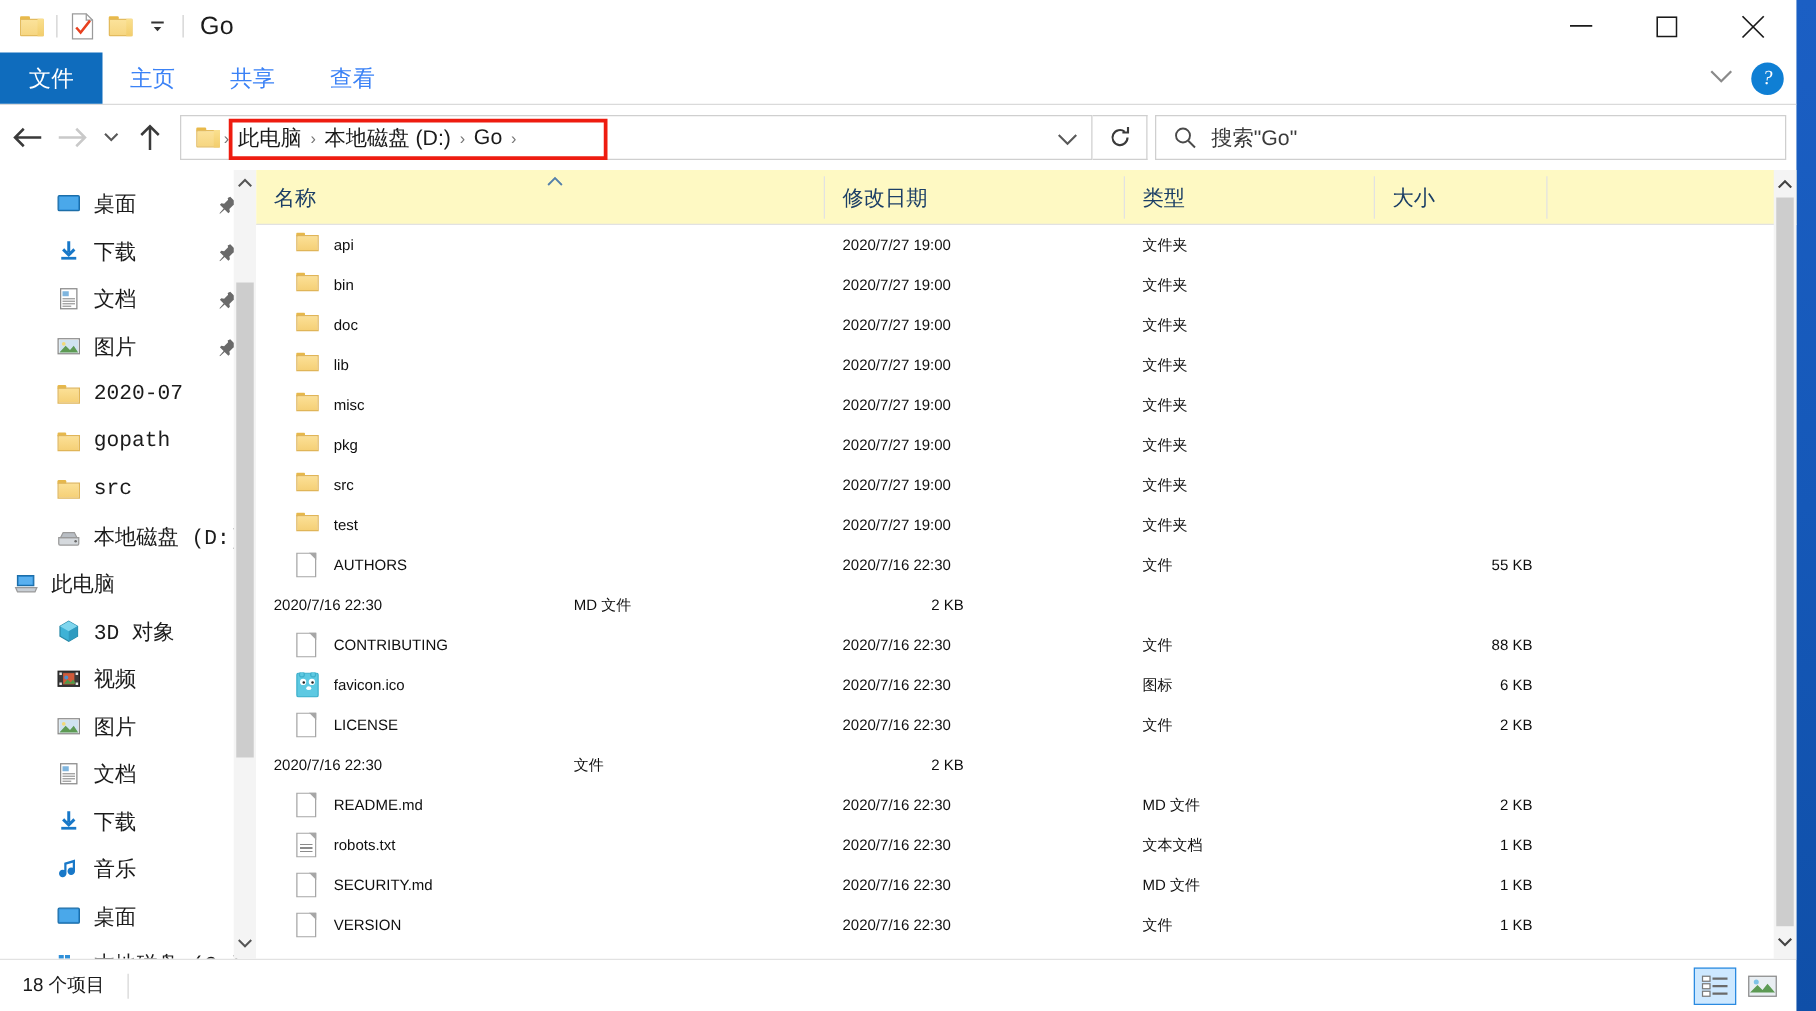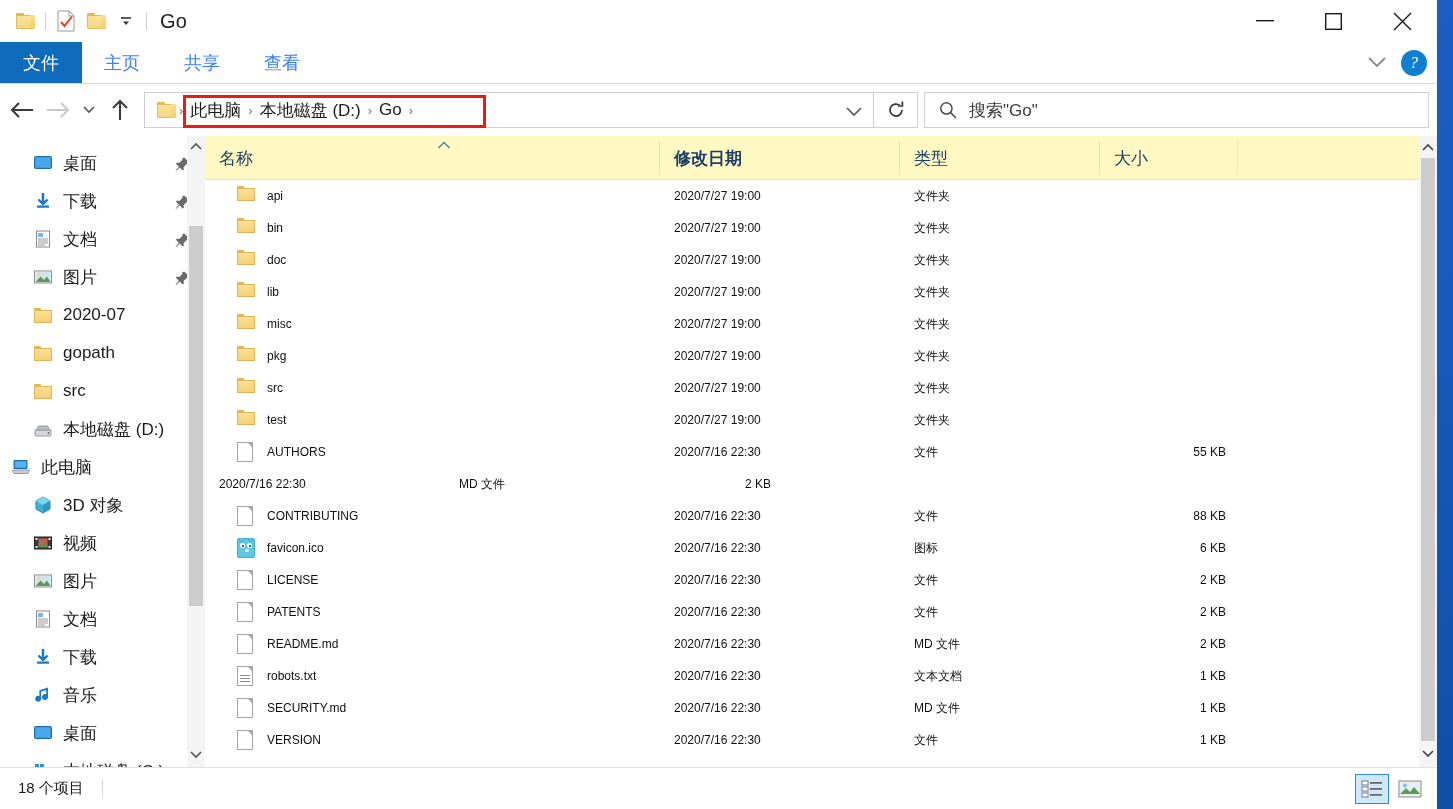--- a/index.html
+++ b/index.html
@@ -106,21 +106,21 @@
   
   .sidebar {
     width: 205px; flex: 0 0 205px; background: #fff; padding-top: 8px;
     overflow: hidden; position: relative;
   }
   .sb-item {
     height: 38px; display: flex; align-items: center; padding-left: 18px;
     font-size: 17px; color: #1b1b1b; position: relative; white-space: nowrap;
   }
   .sb-item.lvl0 { padding-left: 10px; }
-  .sb-item.lvl1 { padding-left: 32px; }
+  .sb-item.lvl1 { padding-left: 44px; font-family: Liberation Mono, monospace; }
   .sb-ico { width: 22px; margin-right: 9px; display: flex; align-items: center; justify-content: center; flex: 0 0 22px; }
   .pin { position: absolute; right: 14px; top: 12px; }
   .sb-scroll {
     position: absolute; right: 0; top: 0; width: 18px; height: 100%;
     background: #f4f4f4; display: flex; flex-direction: column; align-items: center;
   }
   .sb-arrow { height: 20px; display: flex; align-items: center; justify-content: center; width: 18px; }
   .sb-thumb { position: absolute; top: 90px; width: 14px; left: 2px; height: 380px; background: #cdcdcd; }
 
   
@@ -130,21 +130,21 @@
     border-bottom: 1px solid #e2e2e2; position: relative; background: #fef9c3; text-align: center;
   }
   .col {
     font-size: 17px; color: #1c3f66; padding: 0 0 9px 14px; height: 44px;
     display: flex; align-items: flex-end; position: relative;
   }
   .col::after {
     content: ""; position: absolute; right: 0; top: 6px; bottom: 4px; width: 1px; background: #e2e2e2;
   }
   .col-name { width: 455px; }
-  .col-date { width: 240px; font-weight: bold; }
+  .col-date { width: 240px; }
   .col-type { width: 200px; }
   .col-size { width: 138px; }
   .sortmark { position: absolute; left: 232px; top: 1px; font-size: 13px; color: #3b6ea5; }
 
   .rows { flex: 1; overflow: hidden; }
   .row { height: 32px; display: flex; align-items: center; font-size: 12px; color: #0f0f0f; }
   .cell-name { width: 455px; display: flex; align-items: center; padding-left: 32px; gap: 12px; white-space: nowrap; overflow: hidden; }
   .cell-date { width: 240px; padding-left: 14px; }
   .cell-type { width: 200px; padding-left: 14px; }
   .cell-size { width: 138px; padding-right: 12px; text-align: right; }
@@ -718,26 +718,20 @@
               <span class="fileico">
                 <div class="doc"></div>
               </span>
               <span>LICENSE</span>
             </div>
             <div class="cell-date">2020/7/16 22:30</div>
             <div class="cell-type">文件</div>
             <div class="cell-size">2 KB</div>
           </div>
           <div class="row">
-            <div class="cell-name">
-              <span class="fileico">
-                <div class="doc"></div>
-              </span>
-              <span>PATENTS</span>
-            </div>
             <div class="cell-date">2020/7/16 22:30</div>
             <div class="cell-type">文件</div>
             <div class="cell-size">2 KB</div>
           </div>
           <div class="row">
             <div class="cell-name">
               <span class="fileico">
                 <div class="doc"></div>
               </span>
               <span>README.md</span>

